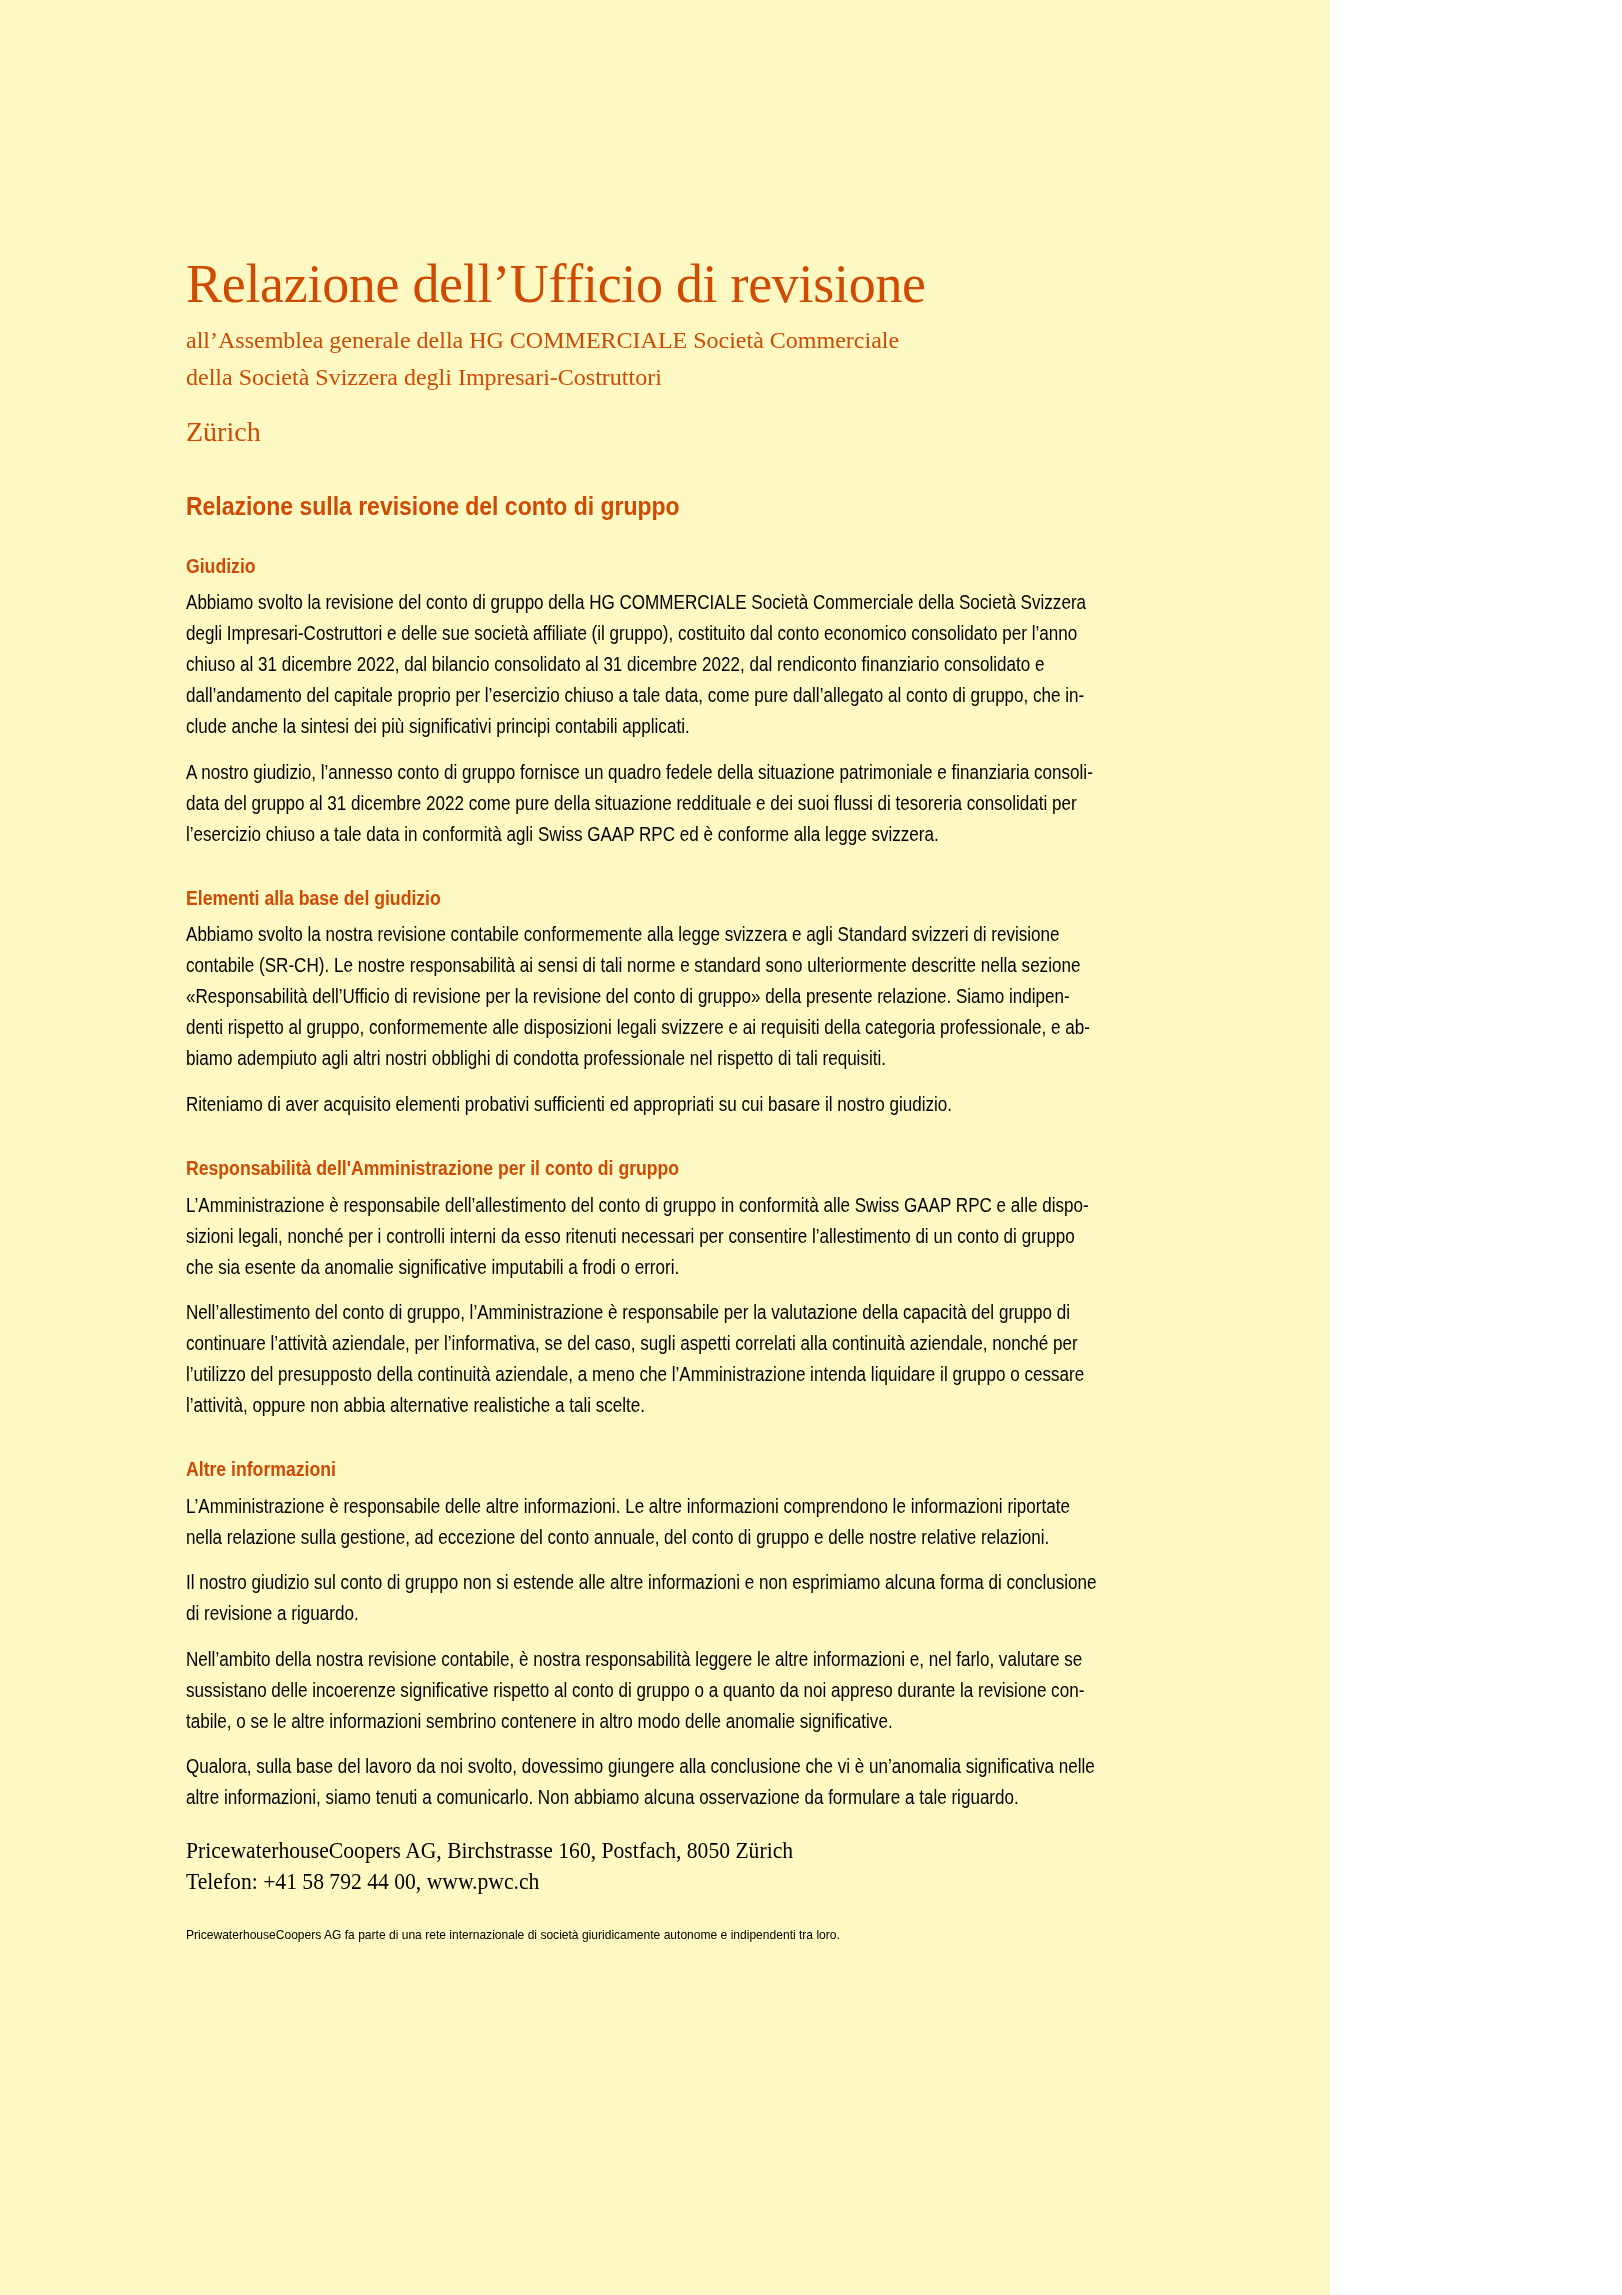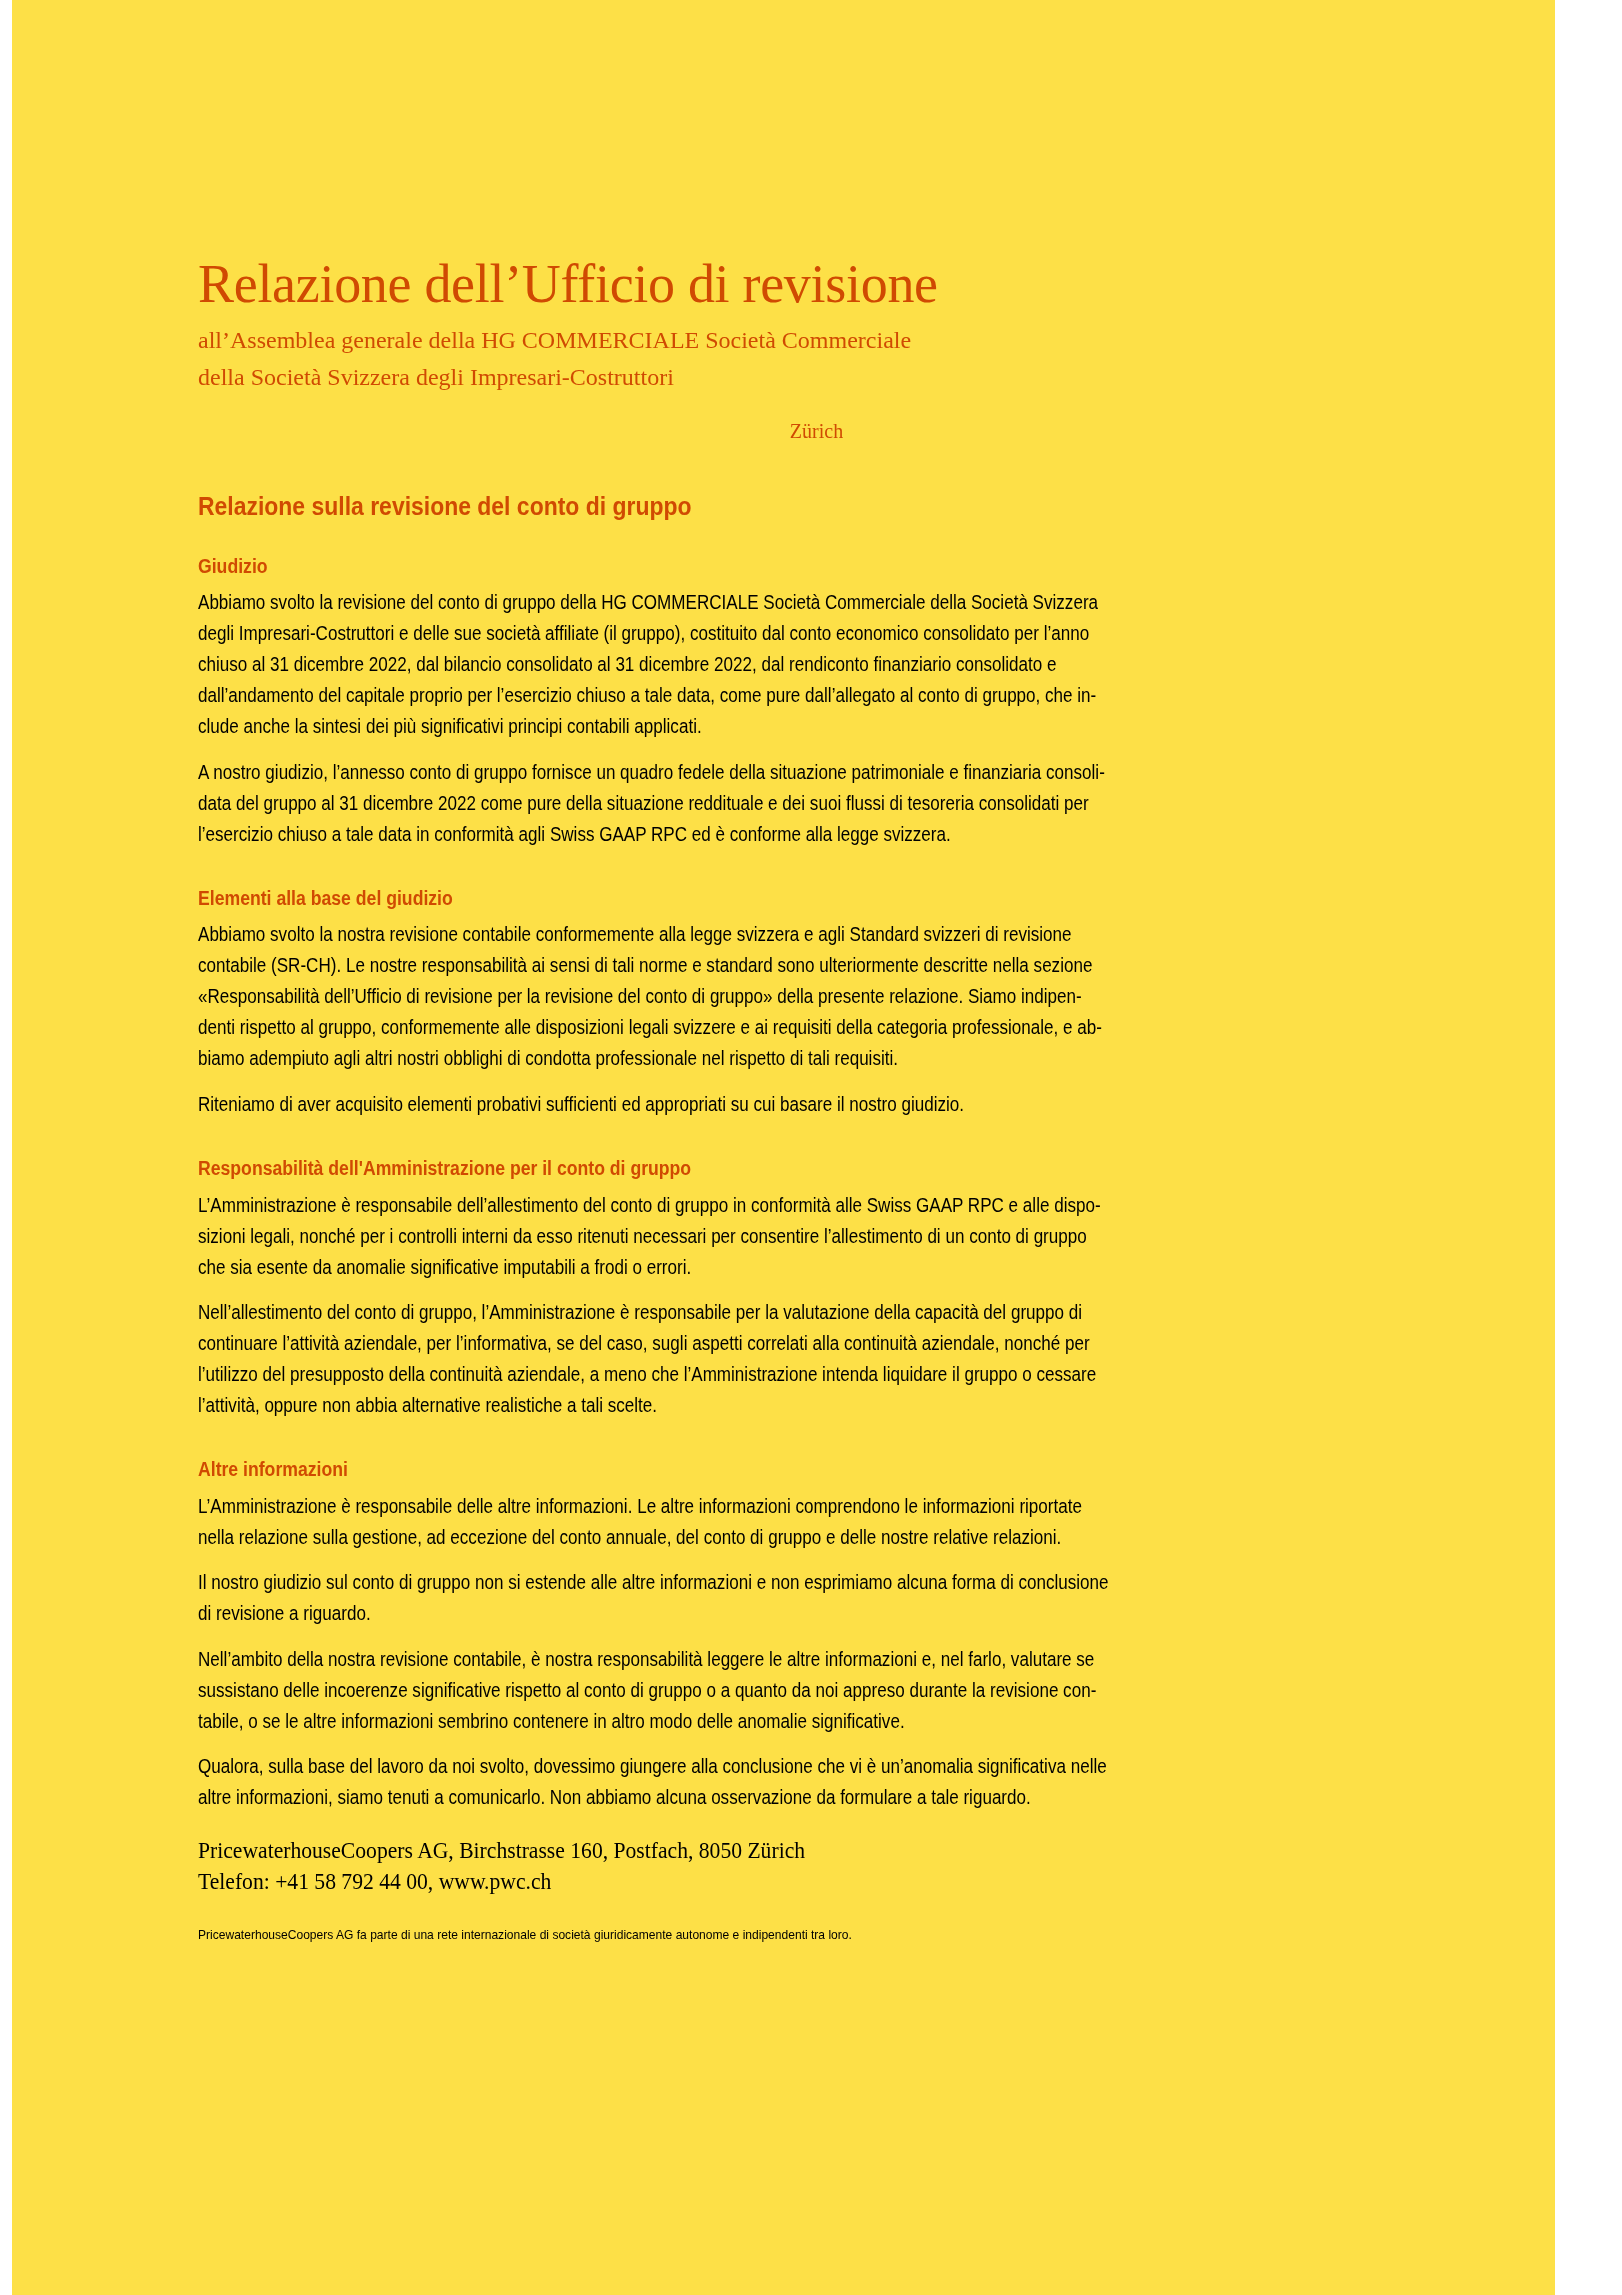--- a/index.html
+++ b/index.html
@@ -12,25 +12,25 @@
     width: 1623px;
     height: 2295px;
     position: relative;
     overflow: hidden;
     font-family: "Liberation Sans", sans-serif;
     -webkit-font-smoothing: antialiased;
   }
 
   .page {
     position: absolute;
-    left: 12px;
+    left: 0;
     top: 0;
-    width: 1543px;
+    width: 1330px;
     height: 2295px;
-    background: #fde047;
+    background: #fef9c3;
   }
 
   .content {
     position: absolute;
     left: 186px;
     top: 0;
     width: 1237px;
   }
 
   
@@ -55,25 +55,24 @@
     margin-top: 6.5px;
   }
 
   .doc-subtitle .sub-line {
     display: block;
     white-space: nowrap;
   }
 
   .doc-city {
     font-family: "Liberation Serif", serif;
-    font-size: 20px;
+    font-size: 28px;
     line-height: 37px;
     color: #d04a02;
     margin-top: 17px;
-    text-align: center;
   }
 
   
   .section-heading {
     font-family: "Liberation Sans", sans-serif;
     font-weight: bold;
     font-size: 25.5px;
     line-height: 30px;
     color: #d04a02;
     transform: scaleX(0.90);

